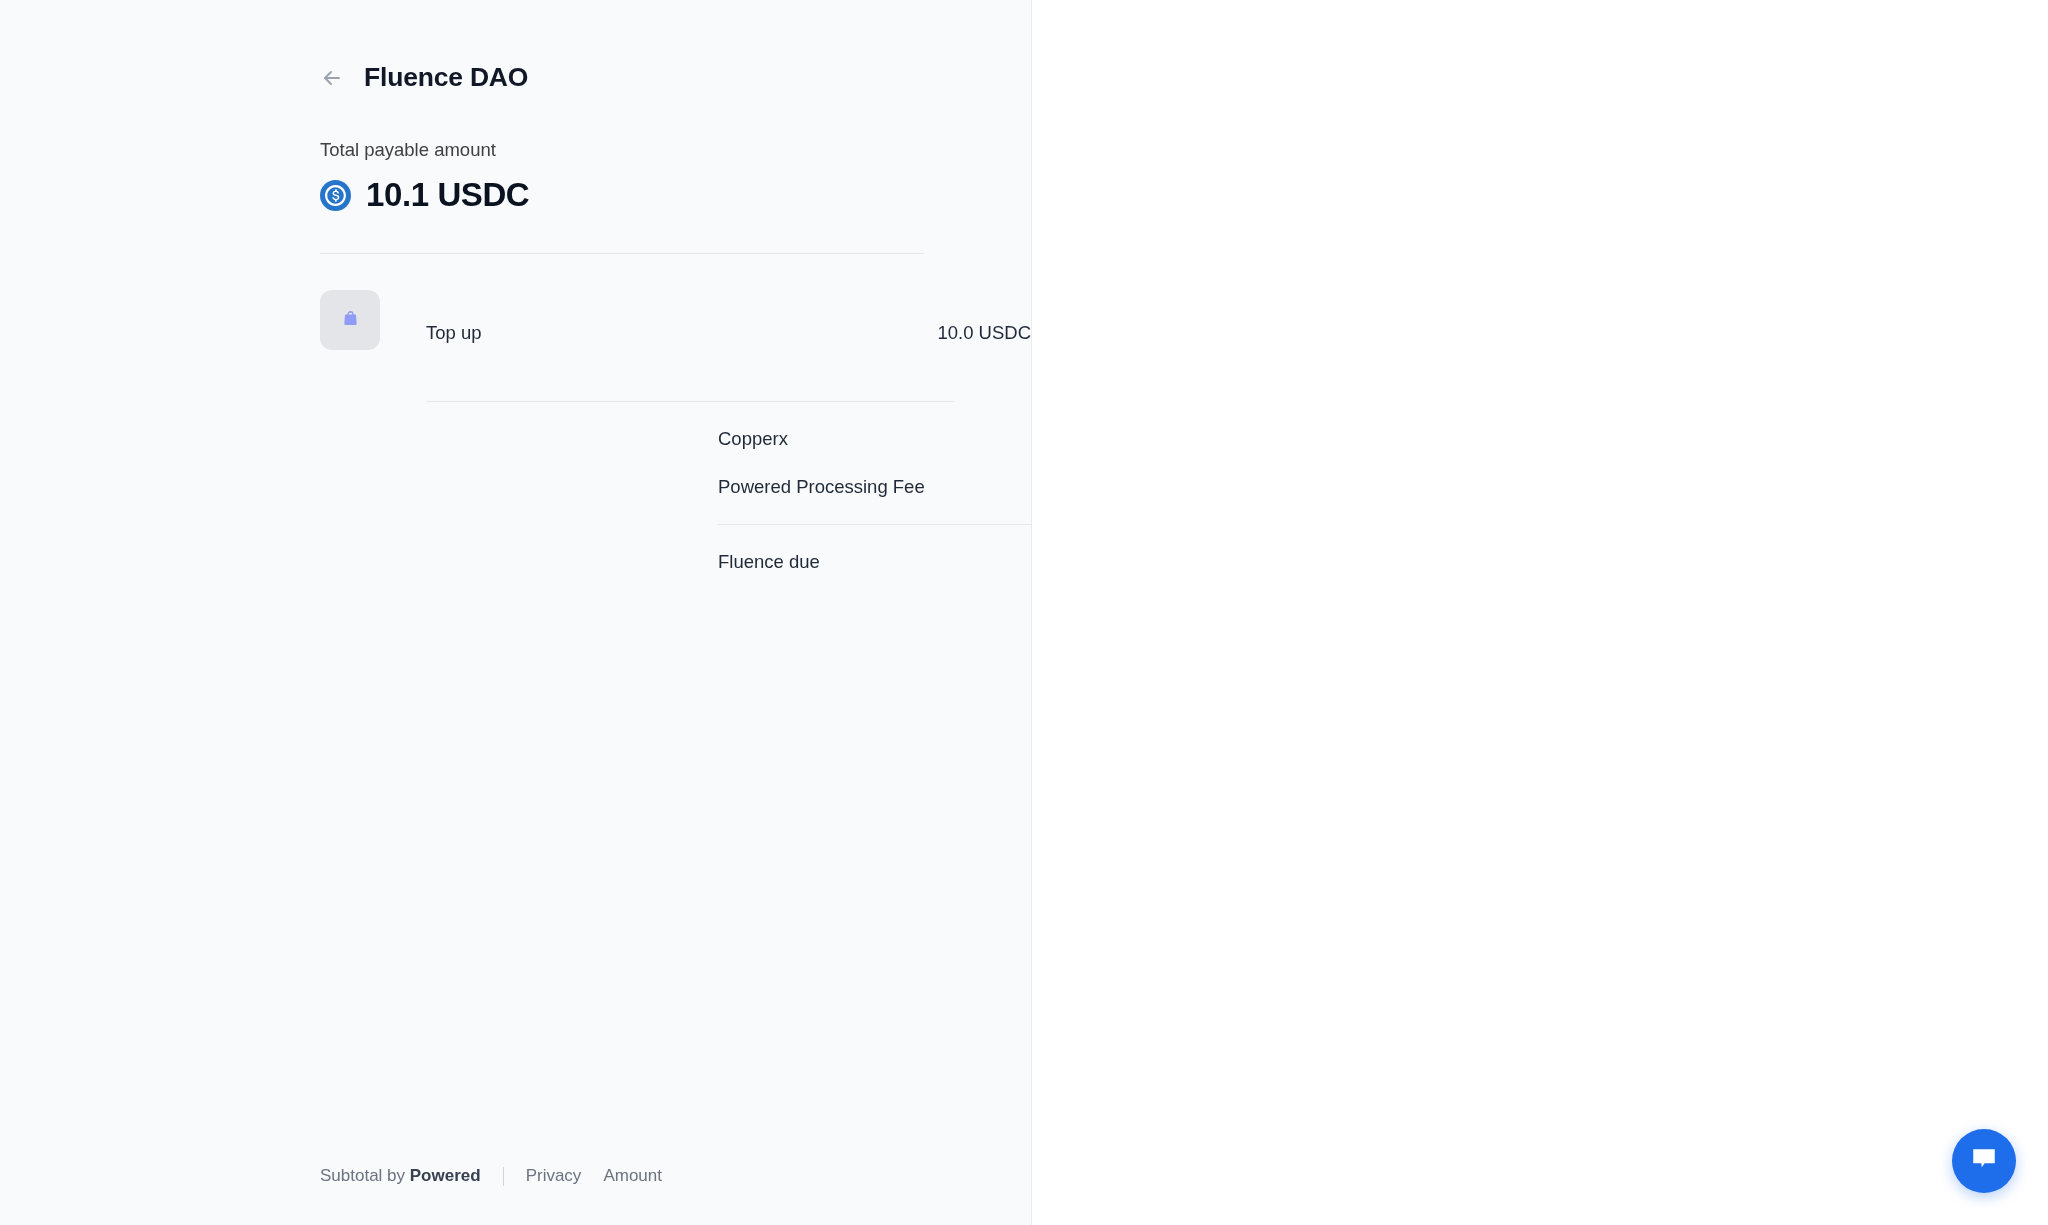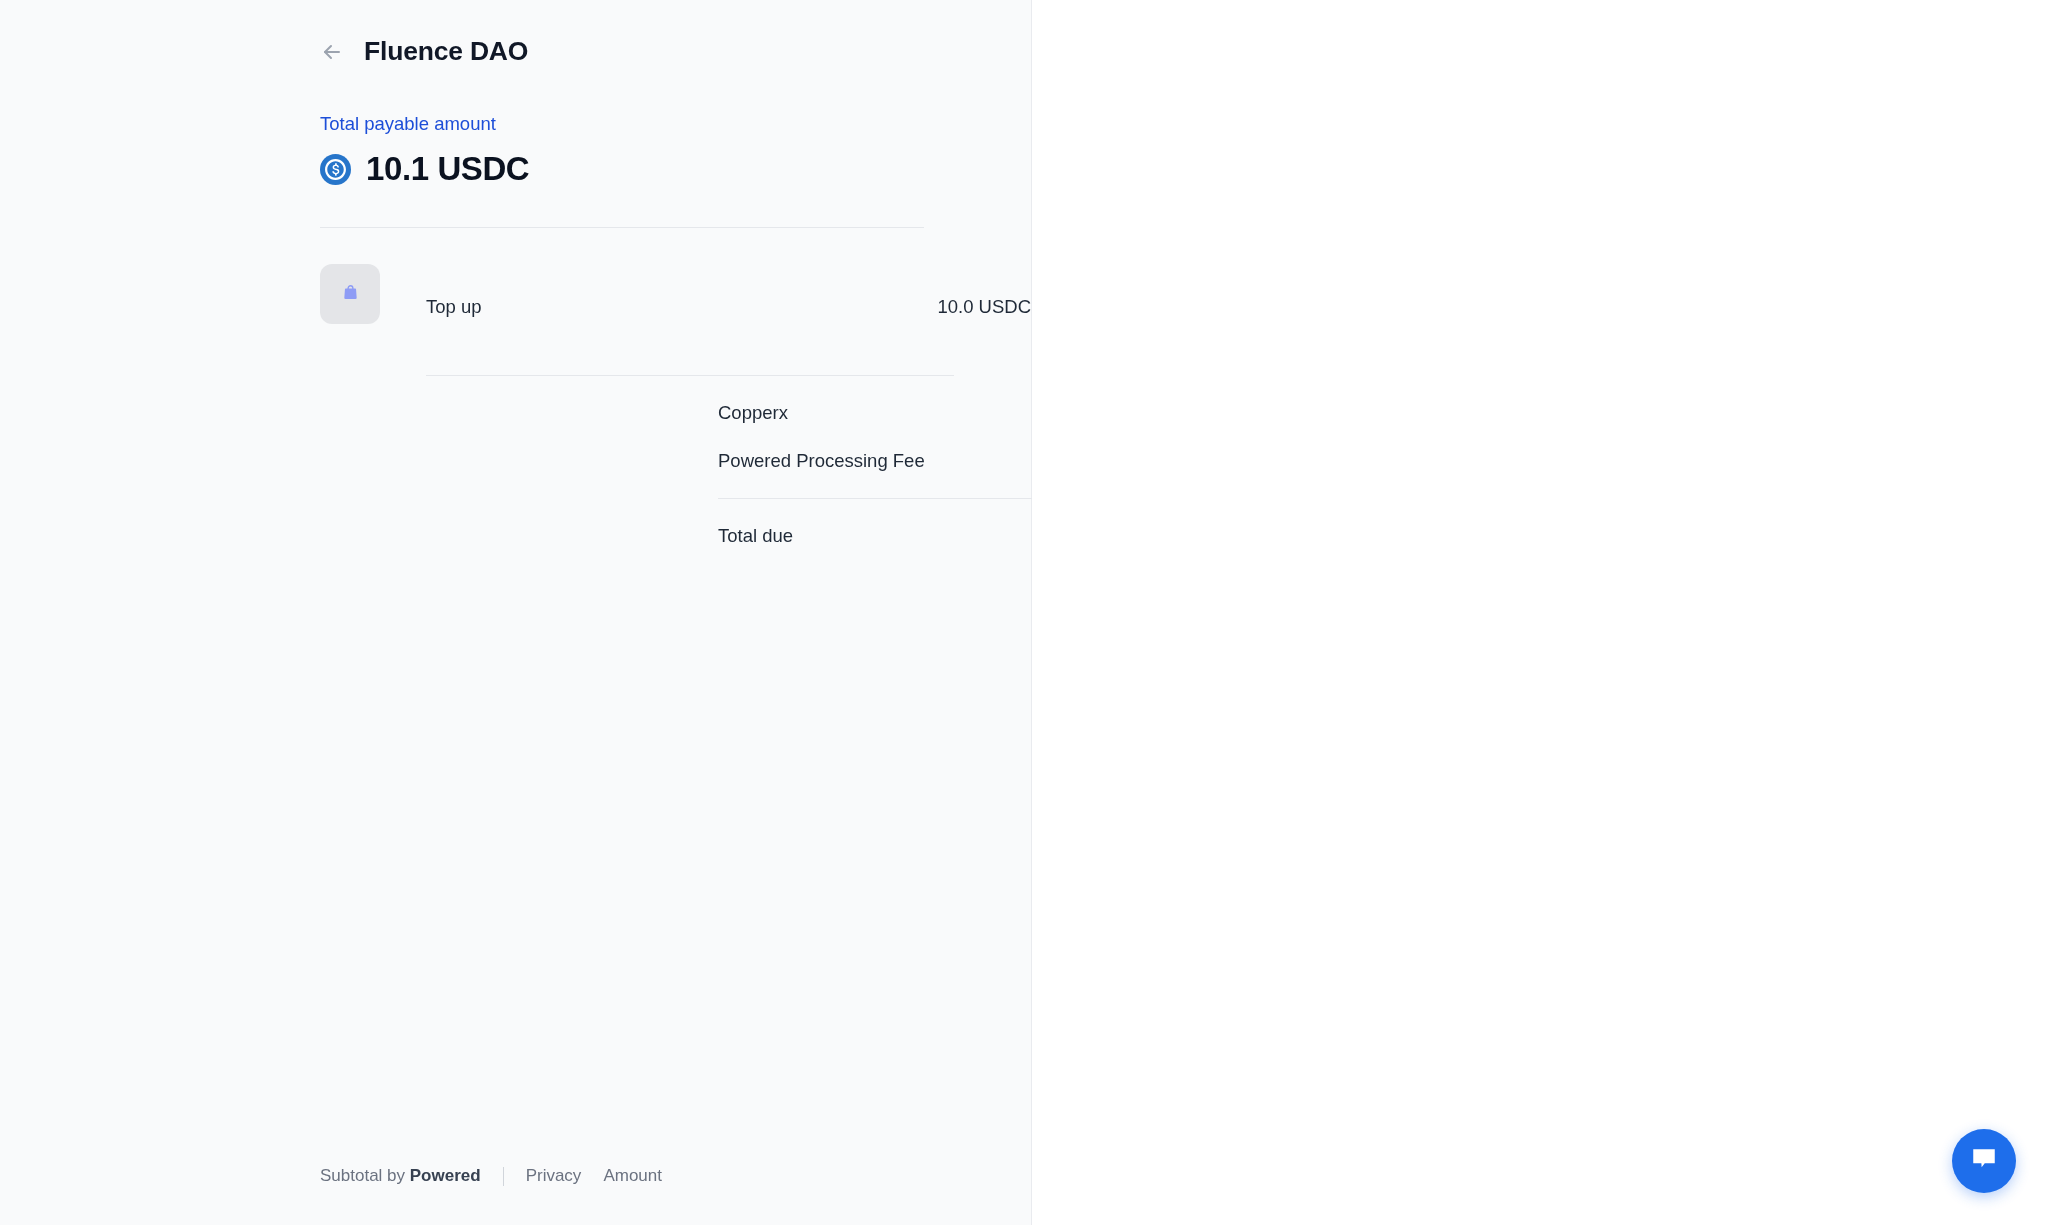--- a/index.html
+++ b/index.html
@@ -11,27 +11,27 @@
   }
   .page { display: flex; width: 2048px; height: 1225px; position: relative; }
 
   
   .left {
     width: 1032px; height: 1225px;
     background: #f9fafb;
     border-right: 1px solid #e9ebef;
     position: relative;
   }
-  .left-inner { padding: 36px 0 0 320px; }
+  .left-inner { padding: 62px 0 0 320px; }
 
   .brand-row { display: flex; align-items: center; gap: 20px; margin-bottom: 46px; }
   .back-arrow { width: 24px; height: 24px; display: block; flex: 0 0 auto; cursor: pointer; }
   .brand-title { font-size: 26.5px; font-weight: 700; color: #111827; letter-spacing: -0.2px; }
 
-  .total-label { font-size: 18.5px; color: #1d4ed8; margin-bottom: 15px; }
+  .total-label { font-size: 18.5px; color: #404040; margin-bottom: 15px; }
   .total-row { display: flex; align-items: center; gap: 15px; }
   .usdc-logo { width: 31px; height: 31px; flex: 0 0 auto; display: block; }
   .total-amount { font-size: 33px; font-weight: 700; color: #0b1220; letter-spacing: -0.4px; }
 
   .divider-top { width: 604px; height: 1px; background: #e5e7eb; margin: 39px 0 0 0; }
 
   .item-row { display: flex; align-items: flex-start; padding-top: 36px; }
   .item-thumb {
     width: 60px; height: 60px; border-radius: 12px; background: #e4e5e8;
     display: flex; align-items: center; justify-content: center; flex: 0 0 auto;
@@ -134,21 +134,21 @@
               <svg viewBox="0 0 20 20" width="17" height="17">
                 <circle cx="10" cy="10" r="9" fill="#9aa1ad"></circle>
                 <circle cx="10" cy="5.8" r="1.25" fill="#fff"></circle>
                 <rect x="8.95" y="8.1" width="2.1" height="6.4" rx="1" fill="#fff"></rect>
               </svg>
             </span>
           </span>
         </div>
         <div class="sum-divider"></div>
         <div class="sum-row">
-          <span class="sum-label">Total due</span>
+          <span class="sum-label">Fluence due</span>
           <span class="sum-value">10.1 USDC</span>
         </div>
       </div>
 
     </div>
 
     <div class="footer">
       <span><span>Subtotal by </span><b>Powered</b></span>
       <span class="foot-sep"></span>
       <a class="foot-link">Privacy</a>

